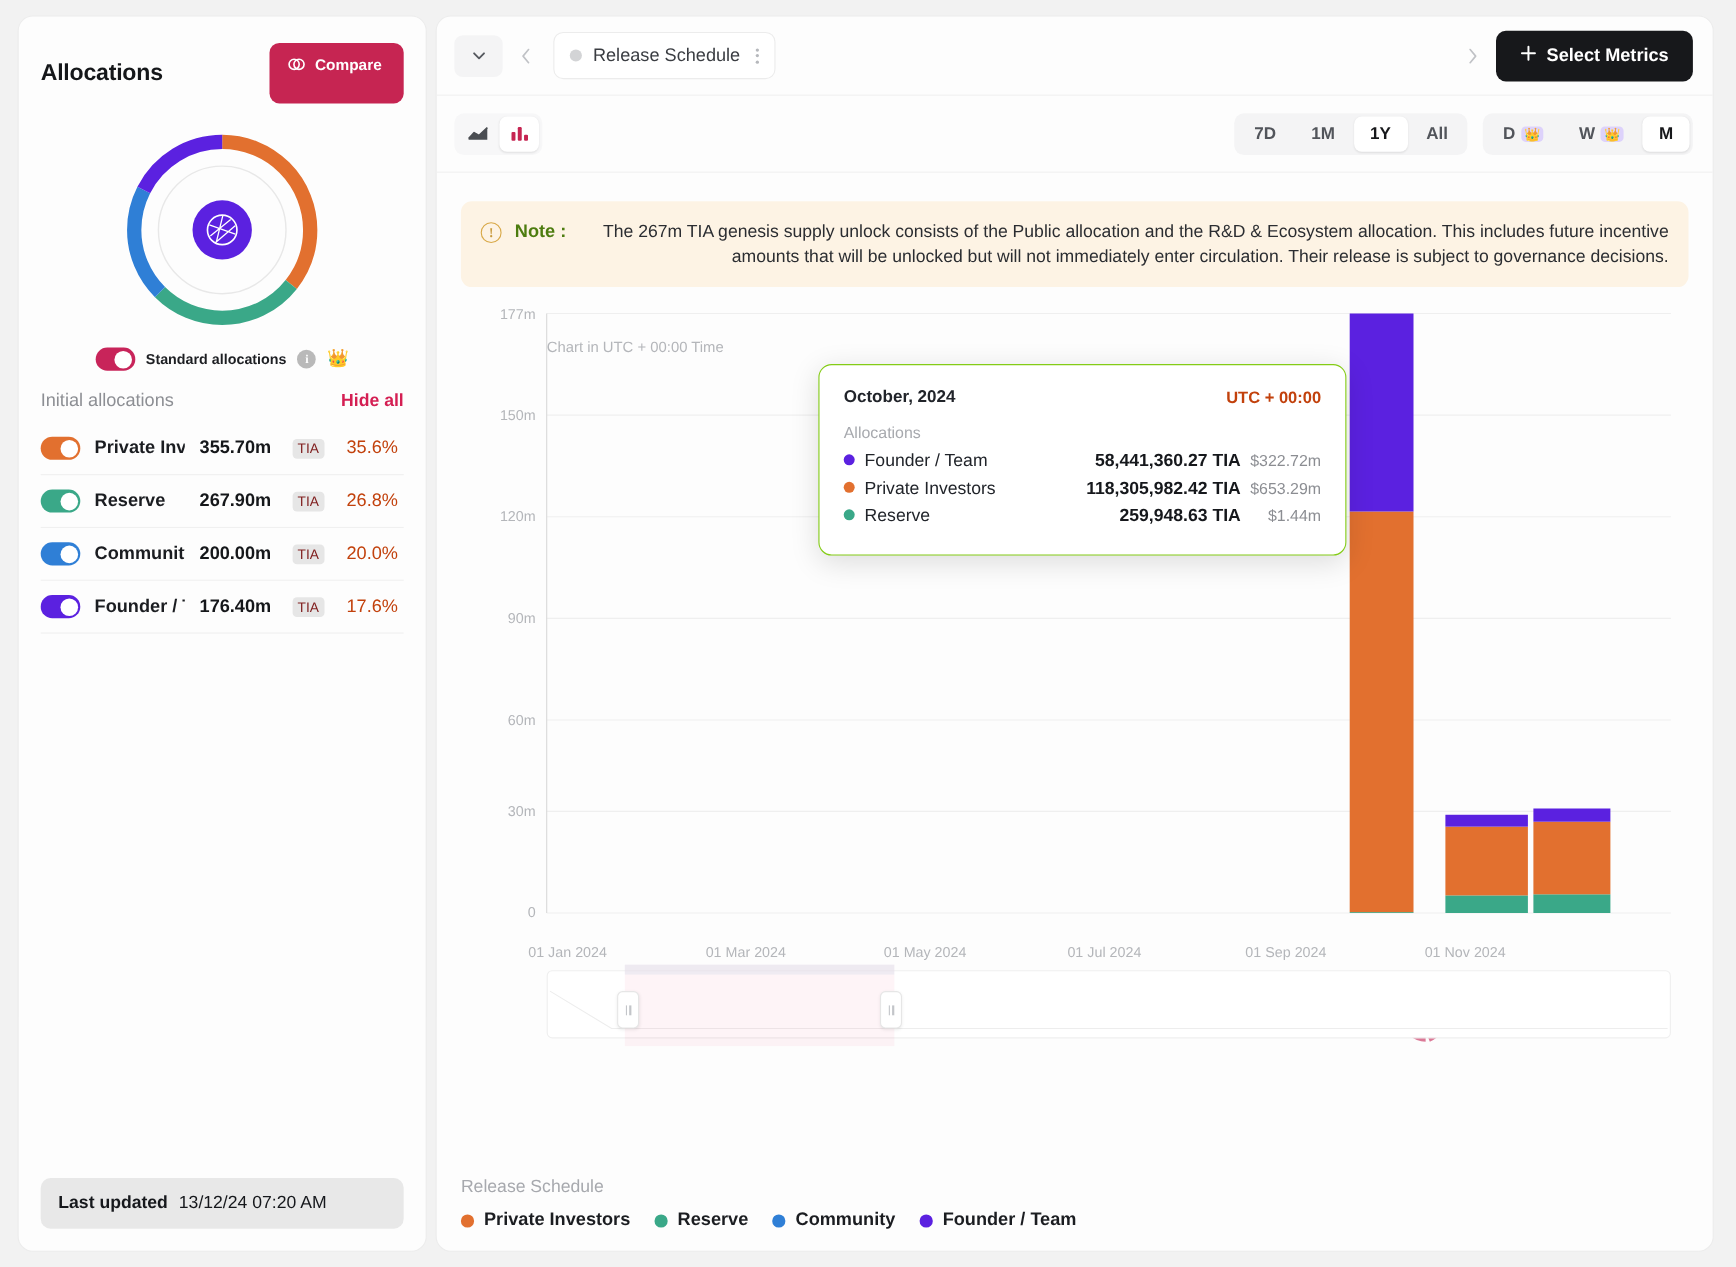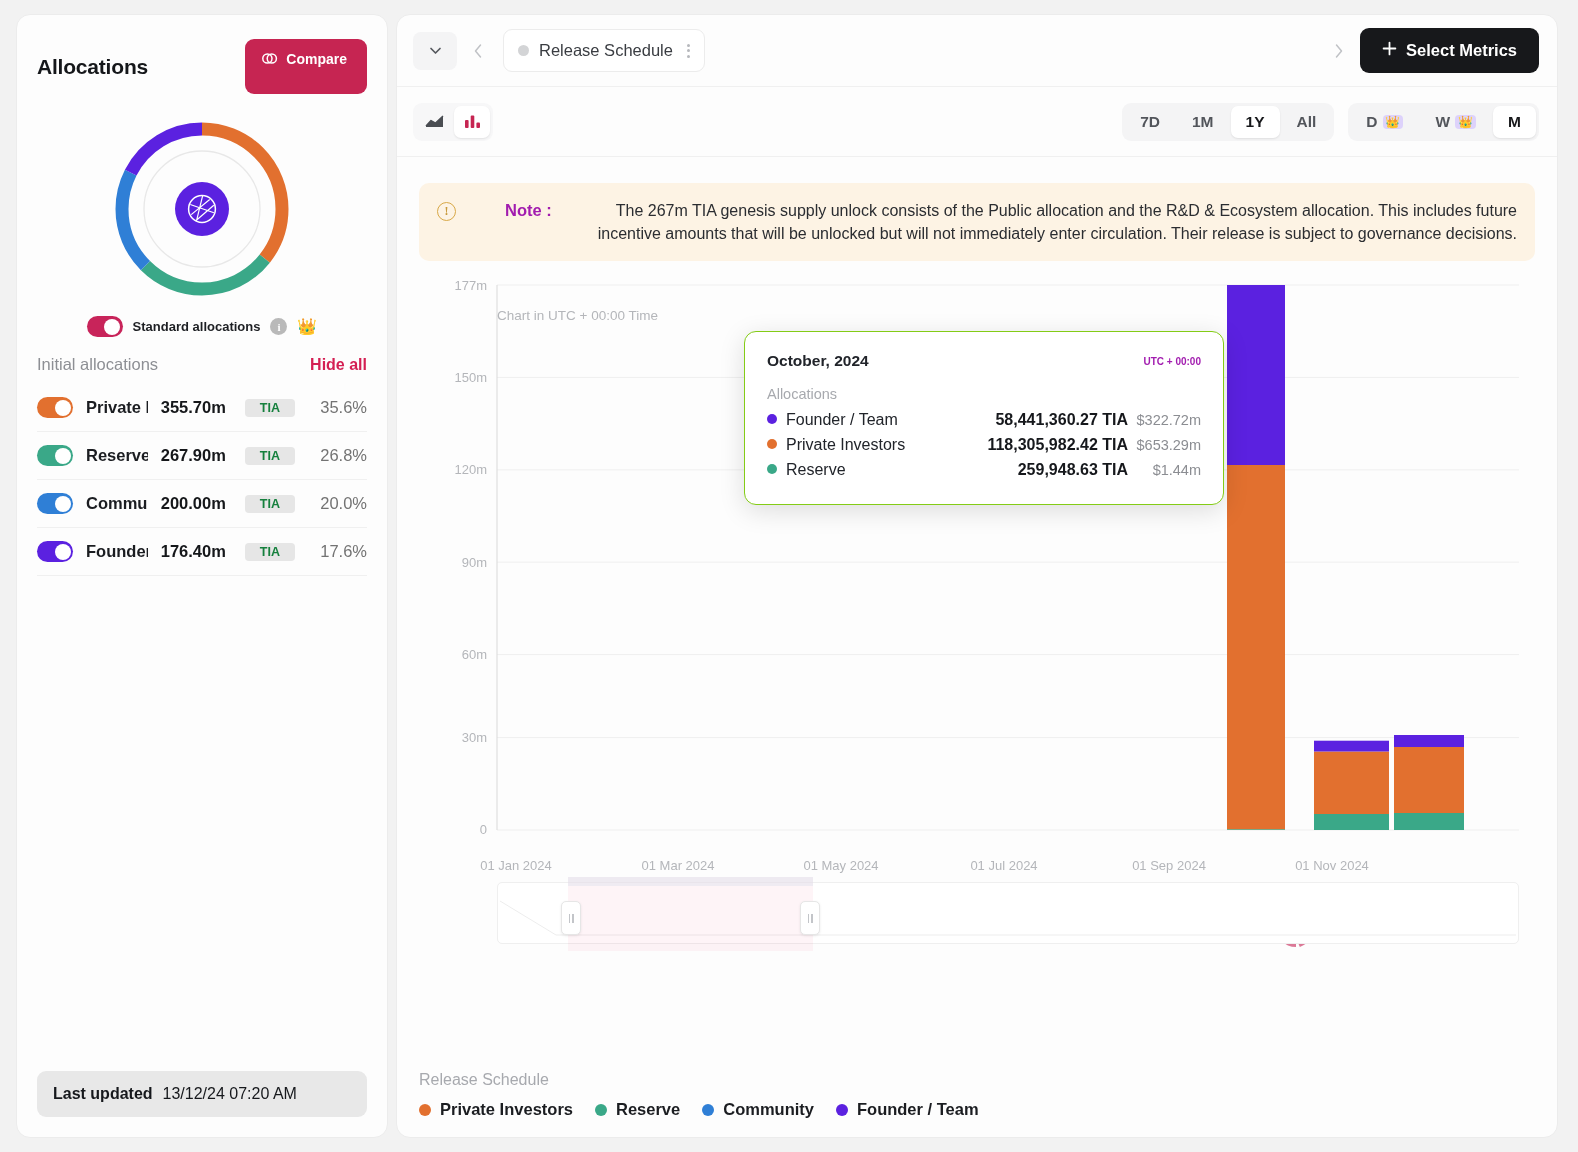--- a/index.html
+++ b/index.html
@@ -49,22 +49,22 @@
   .crown-ic { font-size:16px; line-height:1; }
 
   .alloc-head { display:flex; align-items:center; justify-content:space-between; padding: 0 20px 10px 20px; }
   .alloc-head-t { font-size:16.5px; color:#8d8f94; }
   .hide-all { font-size:16px; color:#d41f53; font-weight:600; cursor:pointer; }
 
   .alloc-list { padding: 0 20px; }
   .alloc-row { display:flex; align-items:center; gap:13px; padding: 13px 0; border-bottom:1px solid #f0f0f0; }
   .alloc-name { font-size:16.5px; font-weight:600; color:#1b1d21; flex:1; white-space:nowrap; overflow:hidden; }
   .alloc-amt { font-size:16.5px; font-weight:700; color:#15171a; }
-  .tia-tag { background:#e6e6e6; color:#15803d; font-size:12.5px; font-weight:700; border-radius:4px; padding:2px 15px; margin:0 7px 0 6px; }
-  .alloc-pct { font-size:16.5px; color:#737373; min-width:52px; text-align:right; }
+  .tia-tag { background:#e6e6e6; color:#7f1d1d; font-size:12.5px; font-weight:400; border-radius:4px; padding:2px 5px; margin:0 7px 0 6px; }
+  .alloc-pct { font-size:16.5px; color:#c2410c; min-width:52px; text-align:left; }
 
   .sb-foot { margin-top:auto; padding: 16px 20px 20px 20px; }
   .last-upd { background:#e8e8e8; border-radius:9px; padding: 14px 16px; display:flex; gap:10px; align-items:center; }
   .lu-label { font-size:16px; font-weight:700; color:#16181c; }
   .lu-val { font-size:16px; color:#16181c; }
 
   
   .main { flex:1; background:#fdfdfd; border:1px solid #ececec; border-radius:14px; display:flex; flex-direction:column; min-width:0; }
   .topbar { height:72px; display:flex; align-items:center; padding: 0 18px 0 16px; border-bottom:1px solid #f0f0f0; gap:4px; }
   .chev-box { width:44px;height:38px;border-radius:8px;background:#f4f4f5;display:flex;align-items:center;justify-content:center;cursor:pointer; }
@@ -93,37 +93,37 @@
   .tf-btn.active { background:#fff; color:#17181b; box-shadow:0 1px 2px rgba(0,0,0,.09); }
   .tf-group.second { margin-left:14px; }
   .pro-badge { background:#ddd2fb; border-radius:4px; padding:1px 3px; font-size:12px; line-height:1; display:flex;align-items:center; }
 
   
   .note {
     margin: 26px 22px 0 22px; background:#fdf3e4; border-radius:10px;
     display:flex; gap:12px; align-items:flex-start; padding: 16px 18px;
   }
   .note-ic { width:19px;height:19px;border-radius:50%;border:1.6px solid #d8a847;color:#c89a3c;font-size:12px;font-weight:700;display:flex;align-items:center;justify-content:center;flex:0 0 auto;margin-top:3px;font-family:"Liberation Serif",serif; }
-  .note-lbl { font-size:16.5px; font-weight:600; color:#a21caf; flex:0 0 auto; margin-top:2px;margin-left:37px; }
+  .note-lbl { font-size:16.5px; font-weight:600; color:#4d7c0f; flex:0 0 auto; margin-top:2px; }
   .note-txt { font-size:16px; line-height:1.45; color:#2b2d31;text-align:right; }
 
   
   .chart-area { position:relative; flex:1; margin: 14px 22px 0 22px; }
   .chart-svg { display:block; }
   .watermark { position:absolute; left:853px; top:628px; display:flex; align-items:center; gap:14px; opacity:.92; pointer-events:none; }
   .wm-text { font-size:31px; color:#8a8c90; letter-spacing:-0.3px; }
 
   .tooltip {
     position:absolute; left:325px; top:56px; width:480px;
     background:#fff; border-radius:12px; box-shadow:0 6px 26px rgba(0,0,0,.13);
     padding: 20px 22px 18px 22px; border:1px solid #84cc16;
   }
   .tt-head { display:flex; justify-content:space-between; align-items:center; margin-bottom:16px; }
   .tt-date { font-size:15.5px; font-weight:700; color:#21242a; }
-  .tt-utc { font-size:10px; font-weight:600; color:#a21caf; }
+  .tt-utc { font-size:15px; font-weight:600; color:#c2410c; }
   .tt-total { display:flex; justify-content:space-between; align-items:baseline; margin-bottom:16px; }
   .tt-total-l { font-size:17px; color:#21242a; }
   .tt-total-v { font-size:17px; font-weight:700; color:#16181c; }
   .tt-total-u { font-size:14.5px; color:#8b8d92; margin-left:7px; }
   .tt-sub { font-size:14.5px; color:#a7a9ae; margin-bottom:9px; }
   .tt-row { display:flex; align-items:baseline; margin-bottom:7px; }
   .tt-dot { width:10px;height:10px;border-radius:50%;margin-right:9px; position:relative; top:-1px; flex:0 0 auto;}
   .tt-name { font-size:16px; color:#21242a; flex:1; }
   .tt-val { font-size:16px; font-weight:700; color:#16181c; }
   .tt-usd { font-size:14.5px; color:#8b8d92; margin-left:7px; min-width:66px; text-align:right; }

